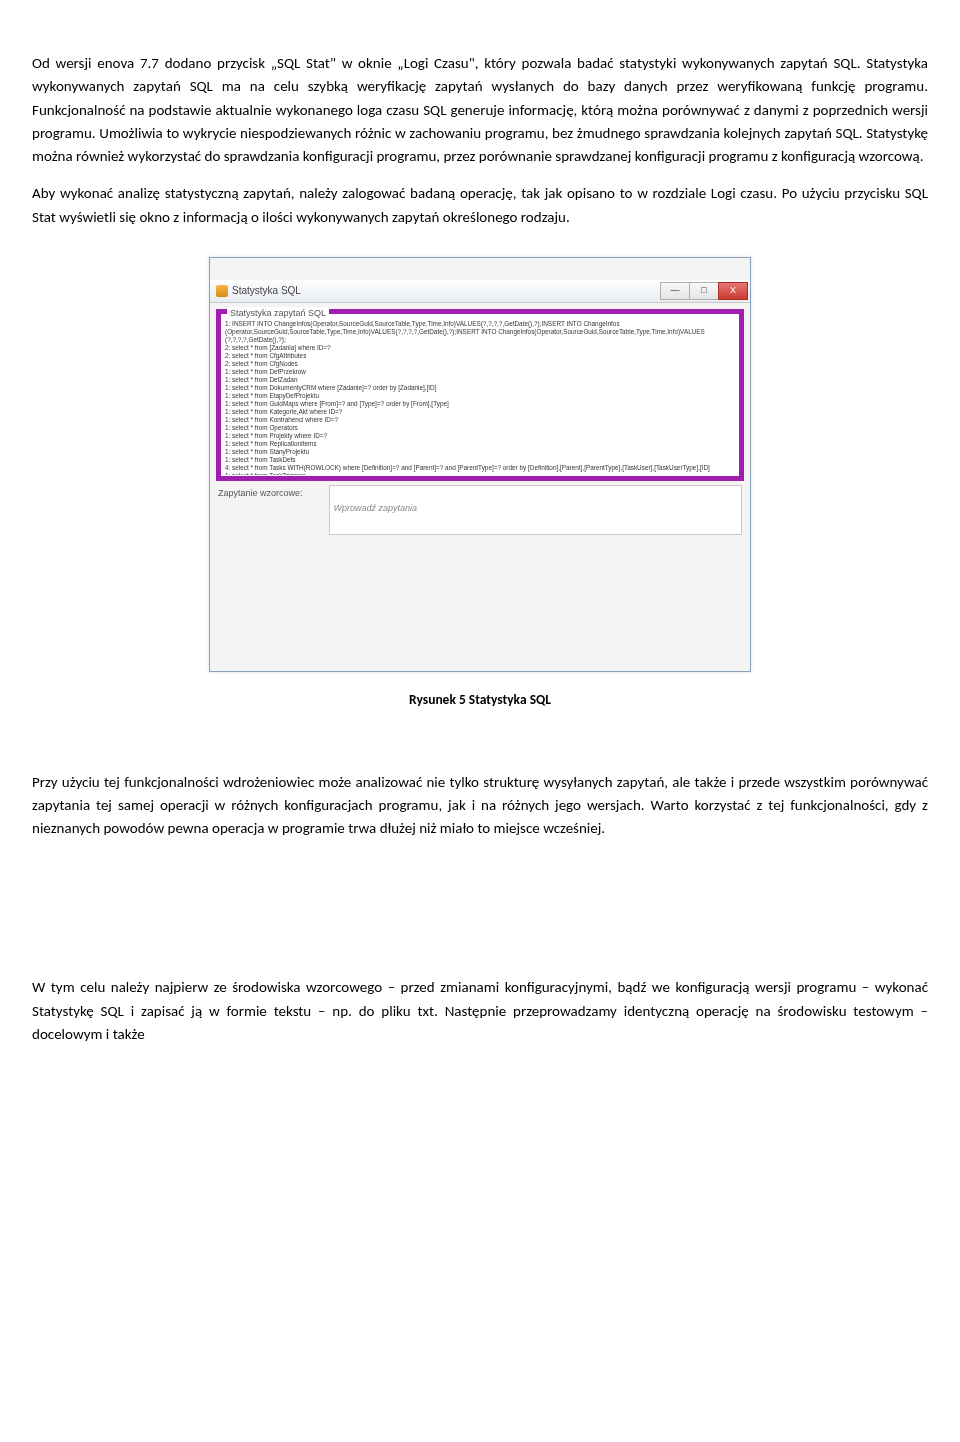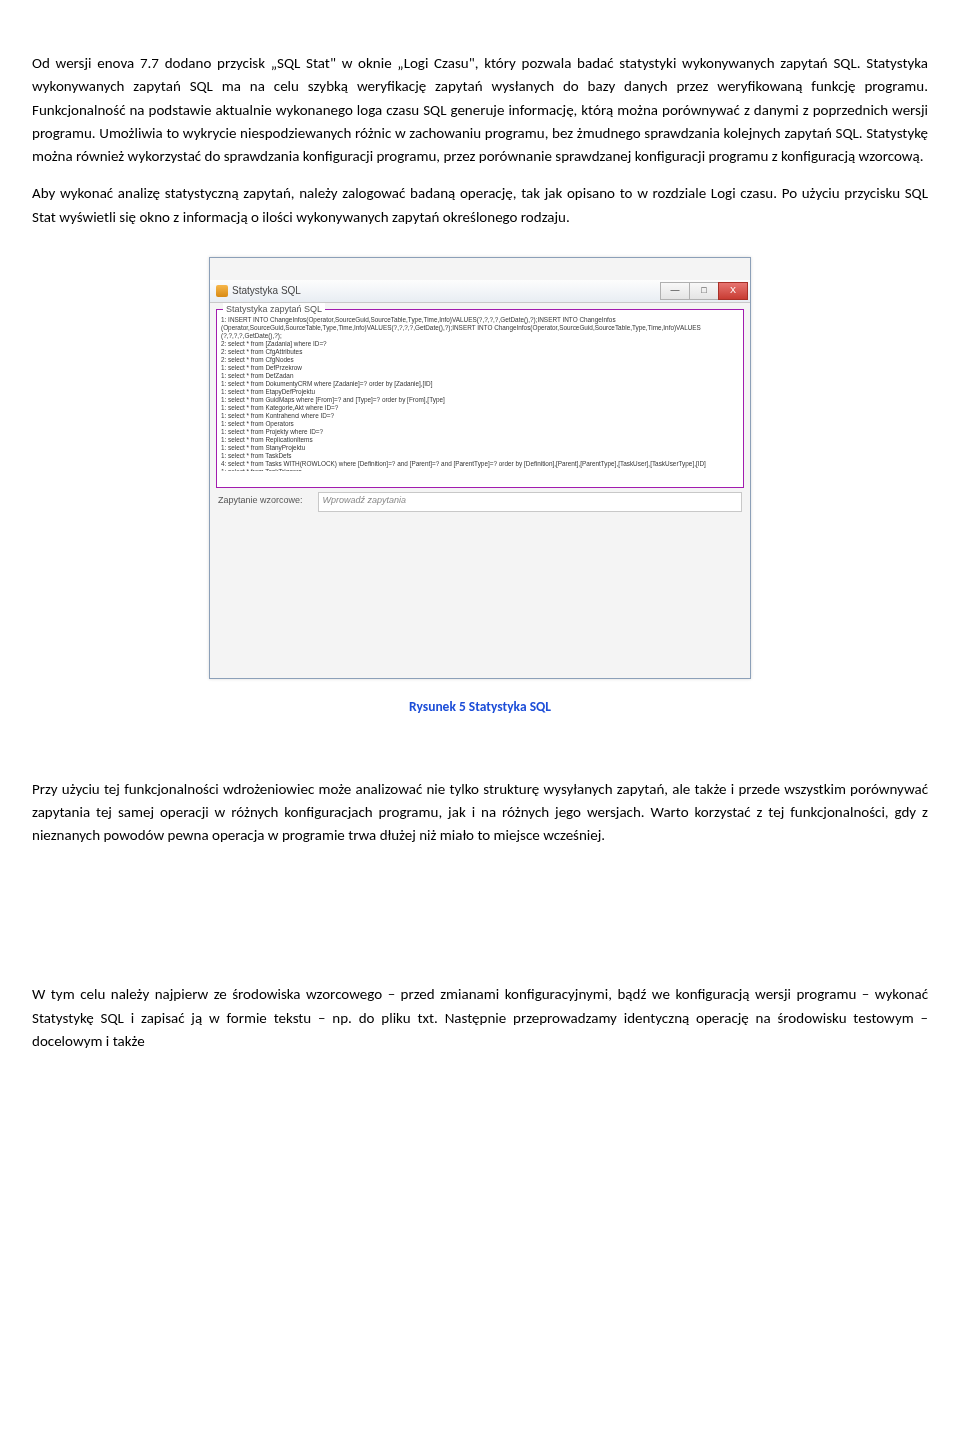--- a/index.html
+++ b/index.html
@@ -15,21 +15,21 @@
   p {
     margin: 12px 0 14px 0;
     text-align: justify;
   }
   .figure-wrap {
     text-align: center;
     margin: 28px 0 12px 0;
   }
   .figure-caption {
     text-align: center;
-    color: #1d4ed8;
+    color: #000000;
     font-size: 13.5px;
     font-weight: bold;
     margin: 18px 0 60px 0;
   }
   
   .dialog {
     display: inline-block;
     width: 540px;
     border: 1px solid #8ca0b8;
     background: #f4f4f4;
@@ -77,24 +77,24 @@
     margin-left: -1px;
     color: #333;
   }
   .winbtn.close {
     background: linear-gradient(#e77571, #c83c33);
     color: #fff;
     border-color: #a83028;
   }
   .group-border {
     margin: 6px 6px 4px 6px;
-    border: 1px solid #a21caf;
+    border: 5px solid #a21caf;
     background: #fff;
     position: relative;
-    padding: 6px 4px 16px 4px;
+    padding: 6px 4px 1px 4px;
   }
   .group-label {
     position: absolute;
     top: -7px;
     left: 6px;
     background: #fff;
     padding: 0 3px;
     font-size: 9px;
     color: #555;
   }
@@ -104,39 +104,39 @@
     color: #353535;
     white-space: pre-wrap;
     word-break: break-all;
     font-family: Tahoma, Arial, sans-serif;
     height: 155px;
     overflow: hidden;
   }
   .bottom-row {
     display: flex;
     align-items: center;
-    gap: 15px;
+    gap: 26px;
     margin: 3px 8px 6px 8px;
     height: 180px;
     align-items: flex-start;
     justify-content: flex-end;
   }
   .bottom-label {
     font-size: 9px;
     color: #555;
     padding-top: 2px;
   }
   .bottom-input {
     flex: 1;
     height: 16px;
     border: 1px solid #c8c8c8;
     background: #fff;
     font-size: 9px;
     color: #888;
-    padding: 1px 4px;
+    padding: 16px 4px;
     font-style: italic;
   }
   .spacer-large {
     height: 110px;
   }
 </style>
 </head>
 <body>
 
 <p>Od wersji enova 7.7 dodano przycisk „SQL Stat" w oknie „Logi Czasu", który pozwala badać statystyki wykonywanych zapytań SQL. Statystyka wykonywanych zapytań SQL ma na celu szybką weryfikację zapytań wysłanych do bazy danych przez weryfikowaną funkcję programu. Funkcjonalność na podstawie aktualnie wykonanego loga czasu SQL generuje informację, którą można porównywać z danymi z poprzednich wersji programu. Umożliwia to wykrycie niespodziewanych różnic w zachowaniu programu, bez żmudnego sprawdzania kolejnych zapytań SQL. Statystykę można również wykorzystać do sprawdzania konfiguracji programu, przez porównanie sprawdzanej konfiguracji programu z konfiguracją wzorcową.</p>

